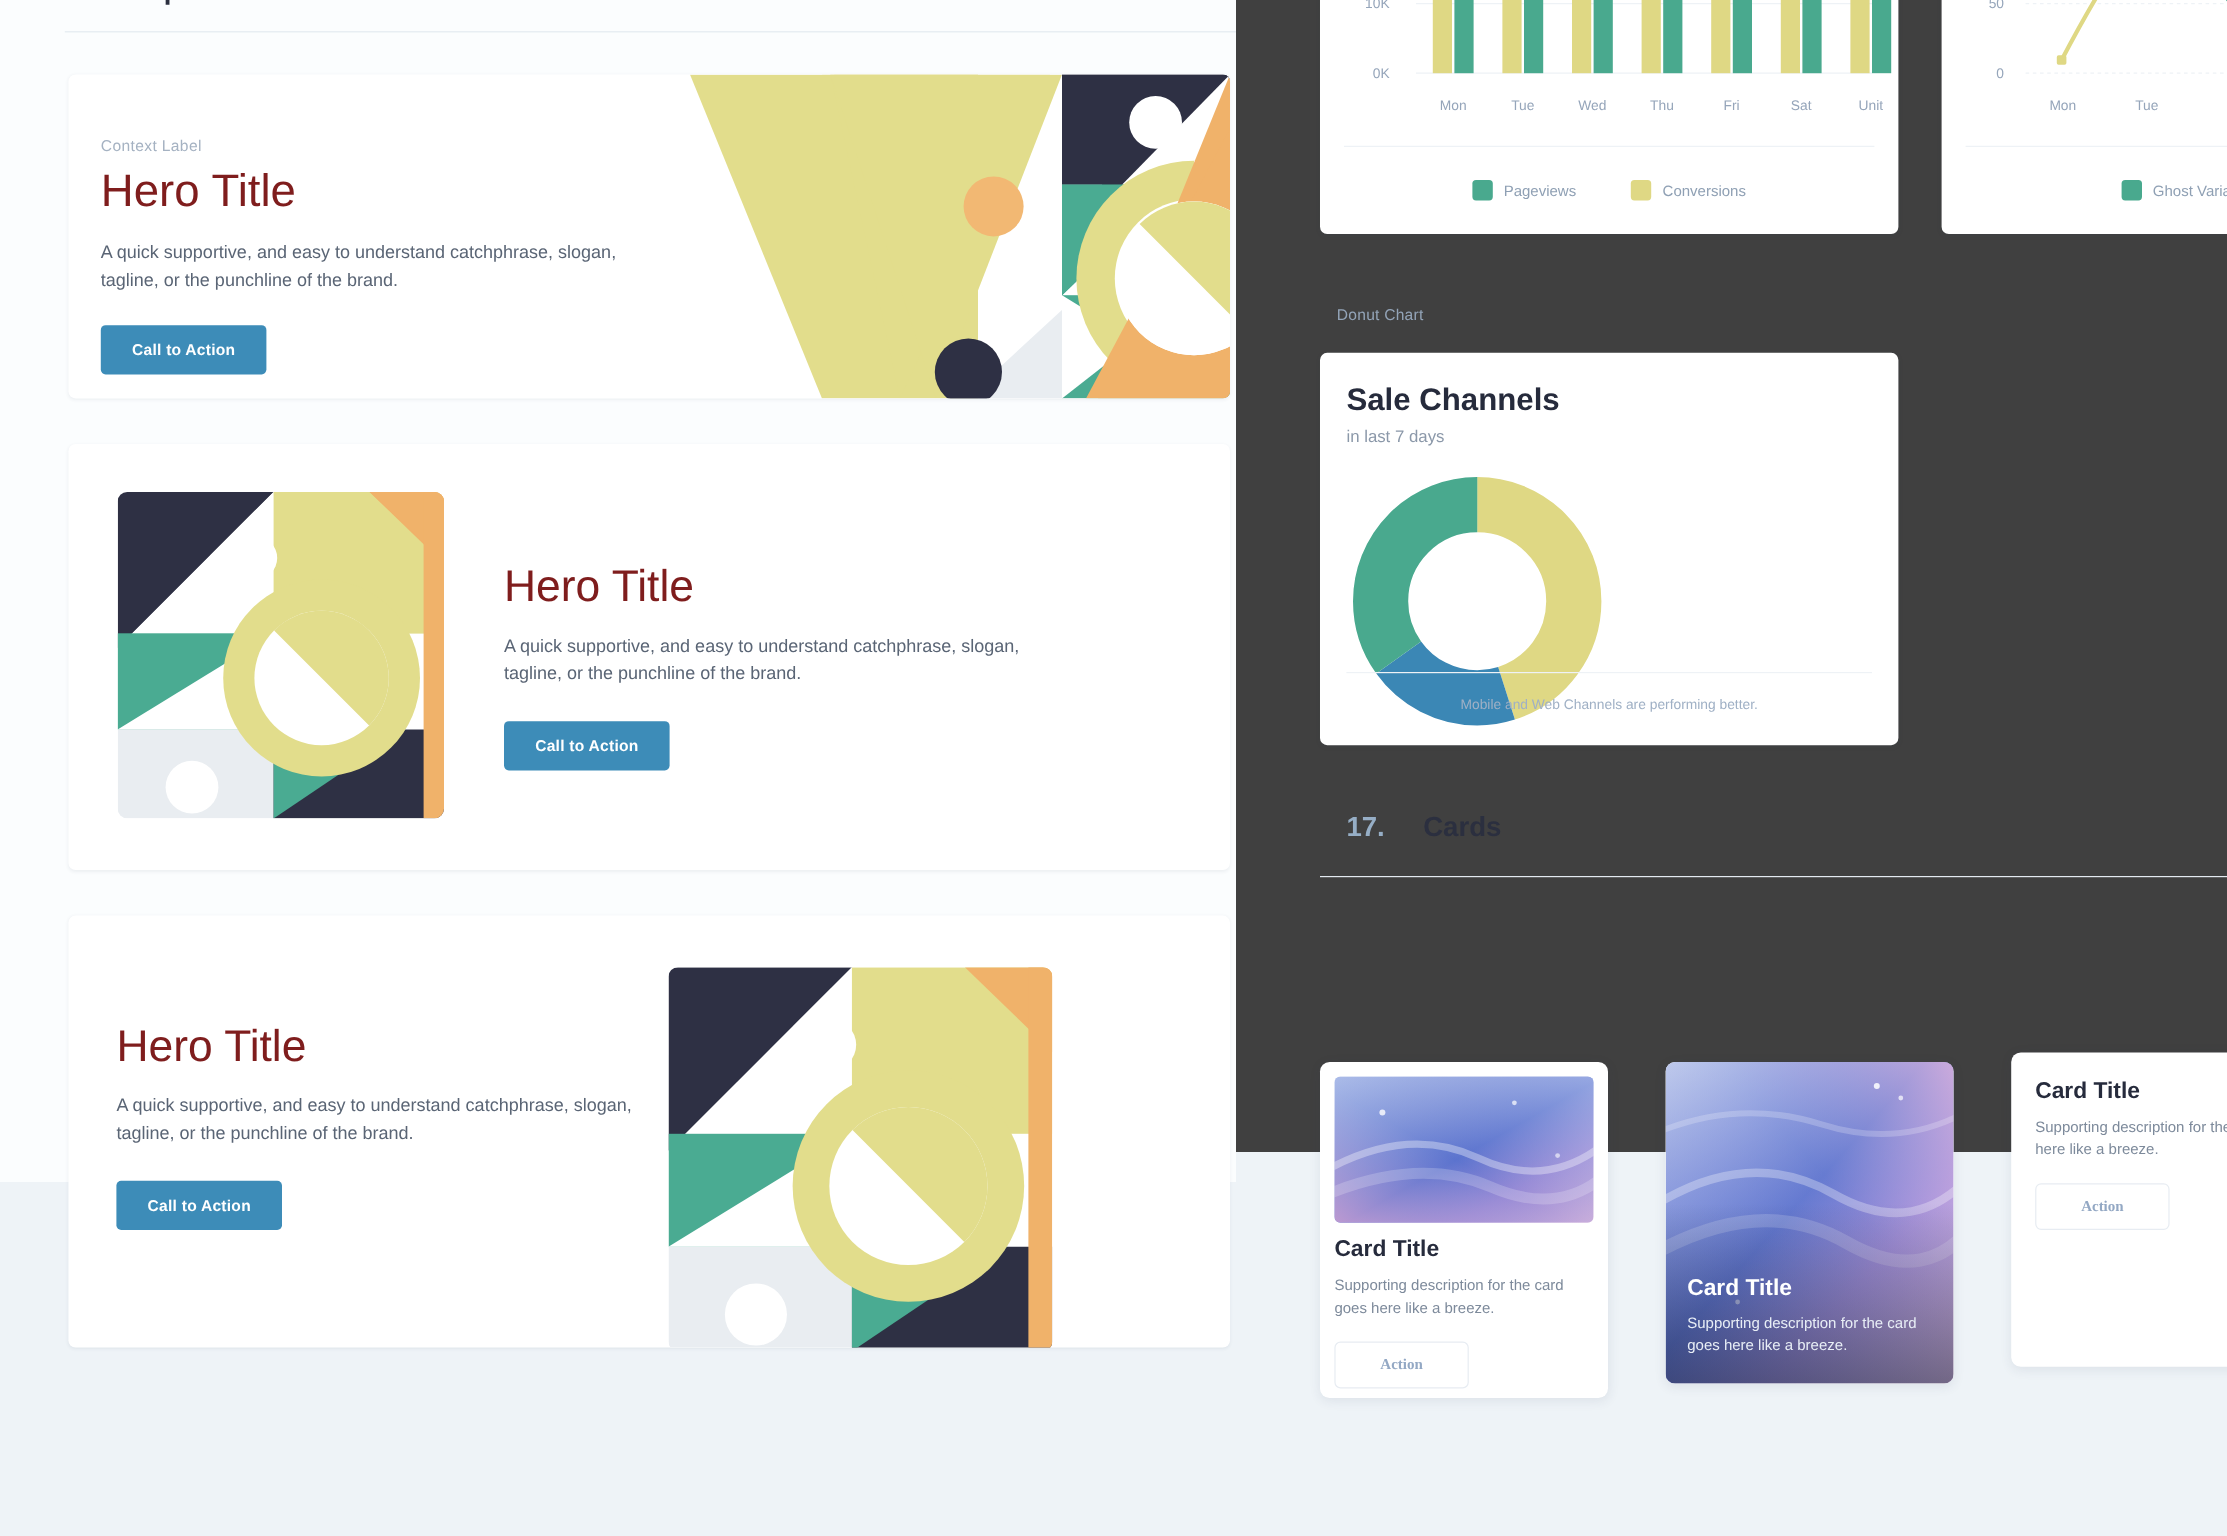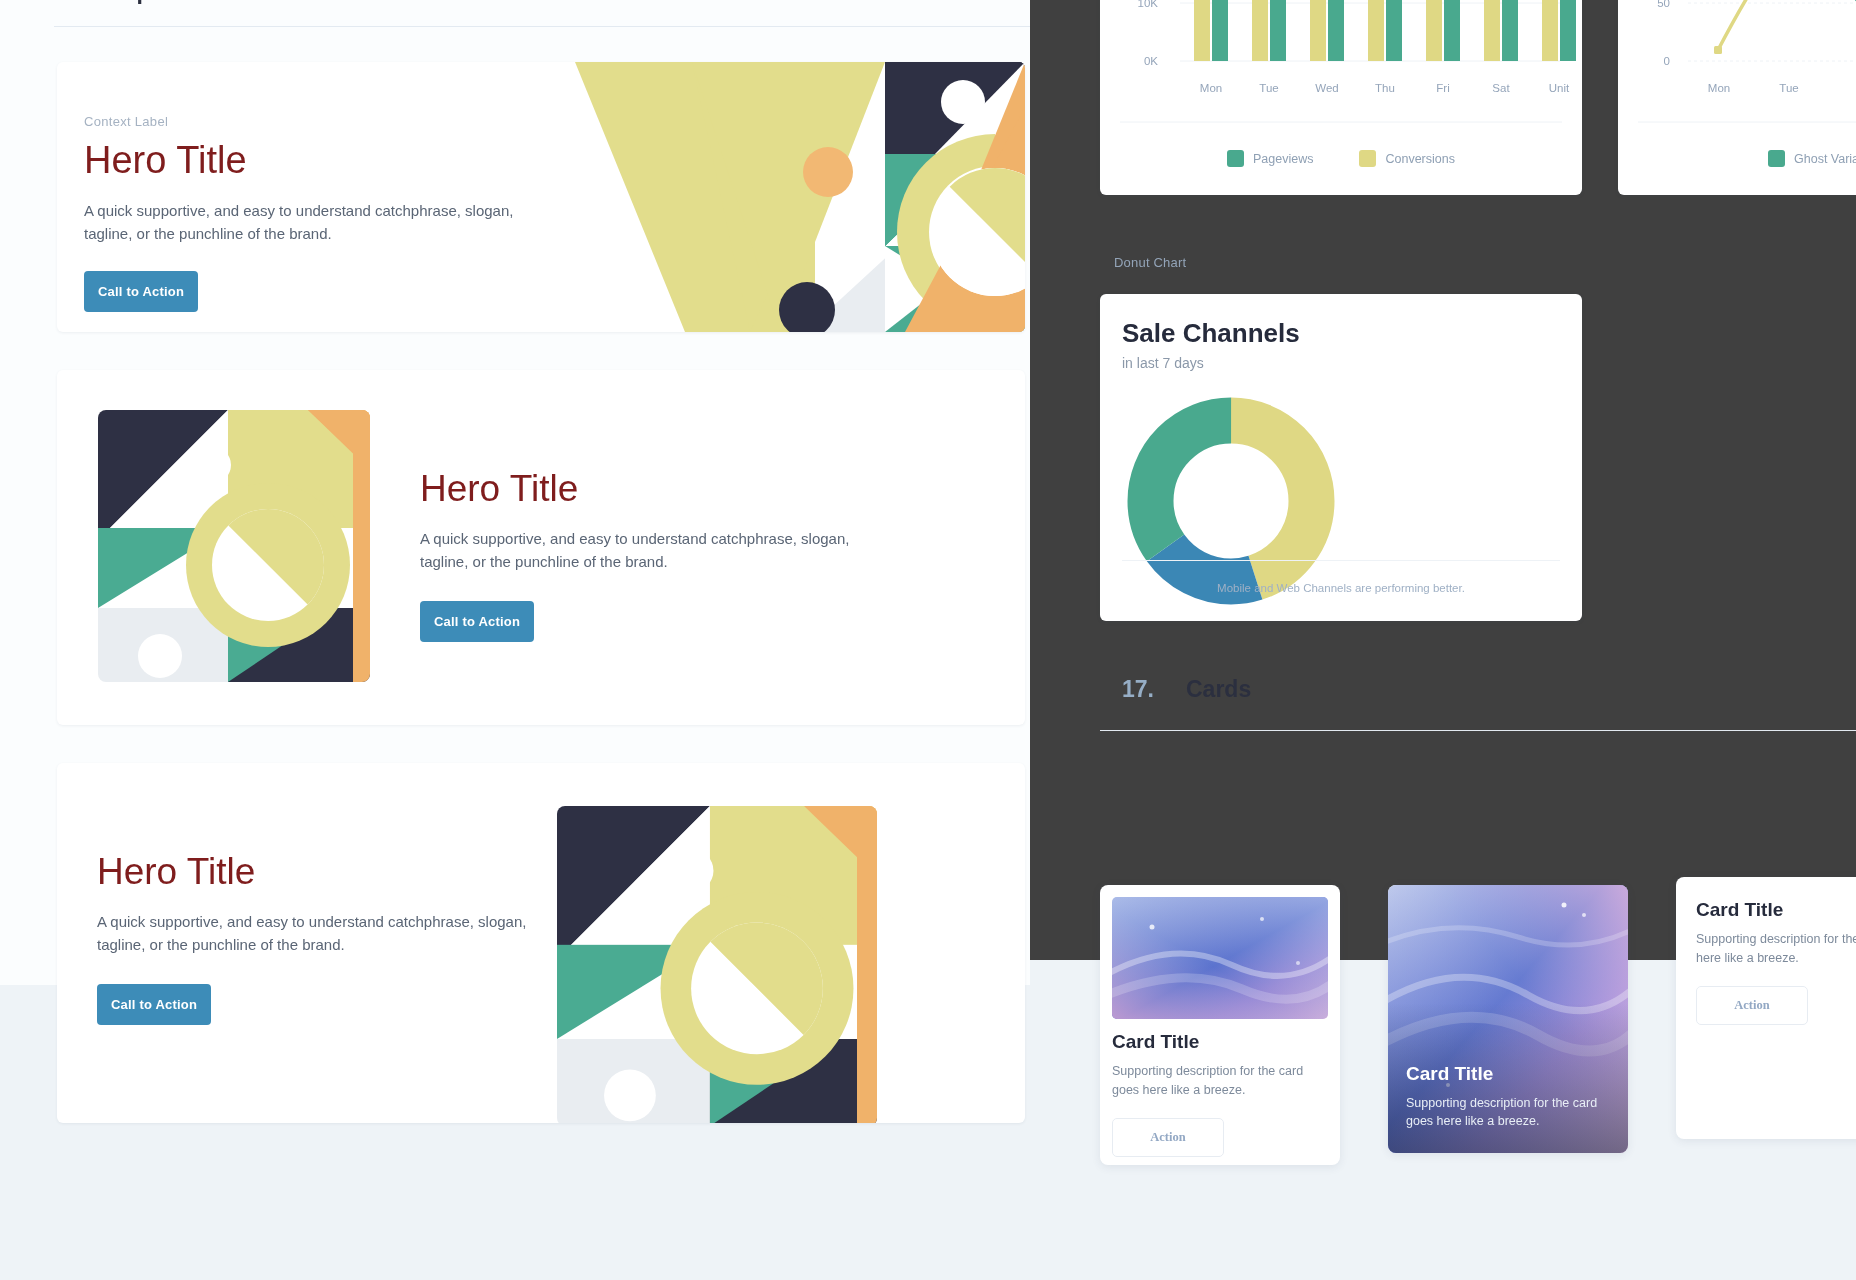--- a/index.html
+++ b/index.html
@@ -40,21 +40,21 @@
 
   .ctx-label {
     font-size: 13px; color: #a5b2c2; letter-spacing: .3px;
   }
   .hero-title { color: #7f1d1d; font-weight: normal; line-height: 1.05; }
   .hero-sub { color: #5a6575; line-height: 1.55; }
   .cta-btn {
     display: inline-block; background: #3d8cb8; color: #ffffff;
     font-size: 13px; font-weight: bold; letter-spacing: .2px;
     border: none; border-radius: 4px; cursor: pointer;
-    padding: 13px 14px;
+    padding: 13px 26px;
   }
 
   
   #hero1 .txt { position: absolute; left: 27px; top: 52px; width: 430px; }
   #hero1 .hero-title { font-size: 38px; margin: 12px 0 0; }
   #hero1 .hero-sub { font-size: 15px; margin-top: 18px; }
   #hero1 .cta-wrap { margin-top: 26px; }
 
   
   #hero2 .media { position: absolute; left: 41px; top: 40px; width: 272px; height: 272px; border-radius: 8px; overflow: hidden; }

